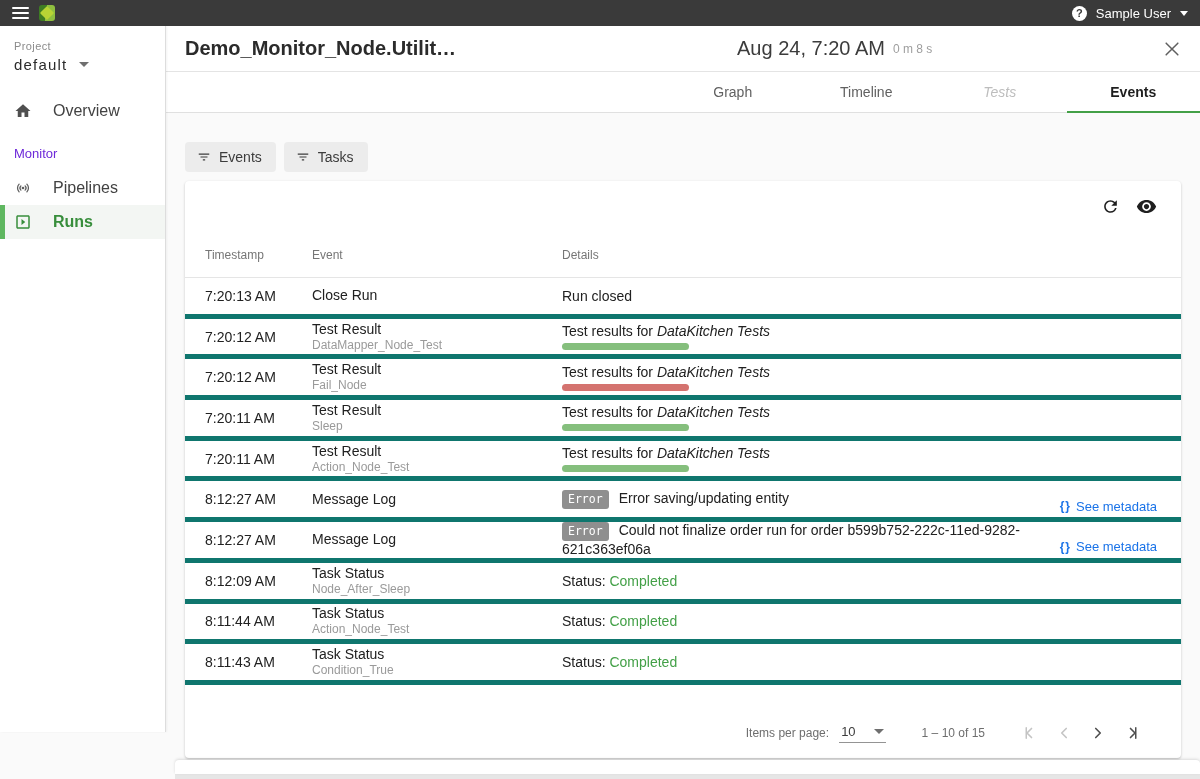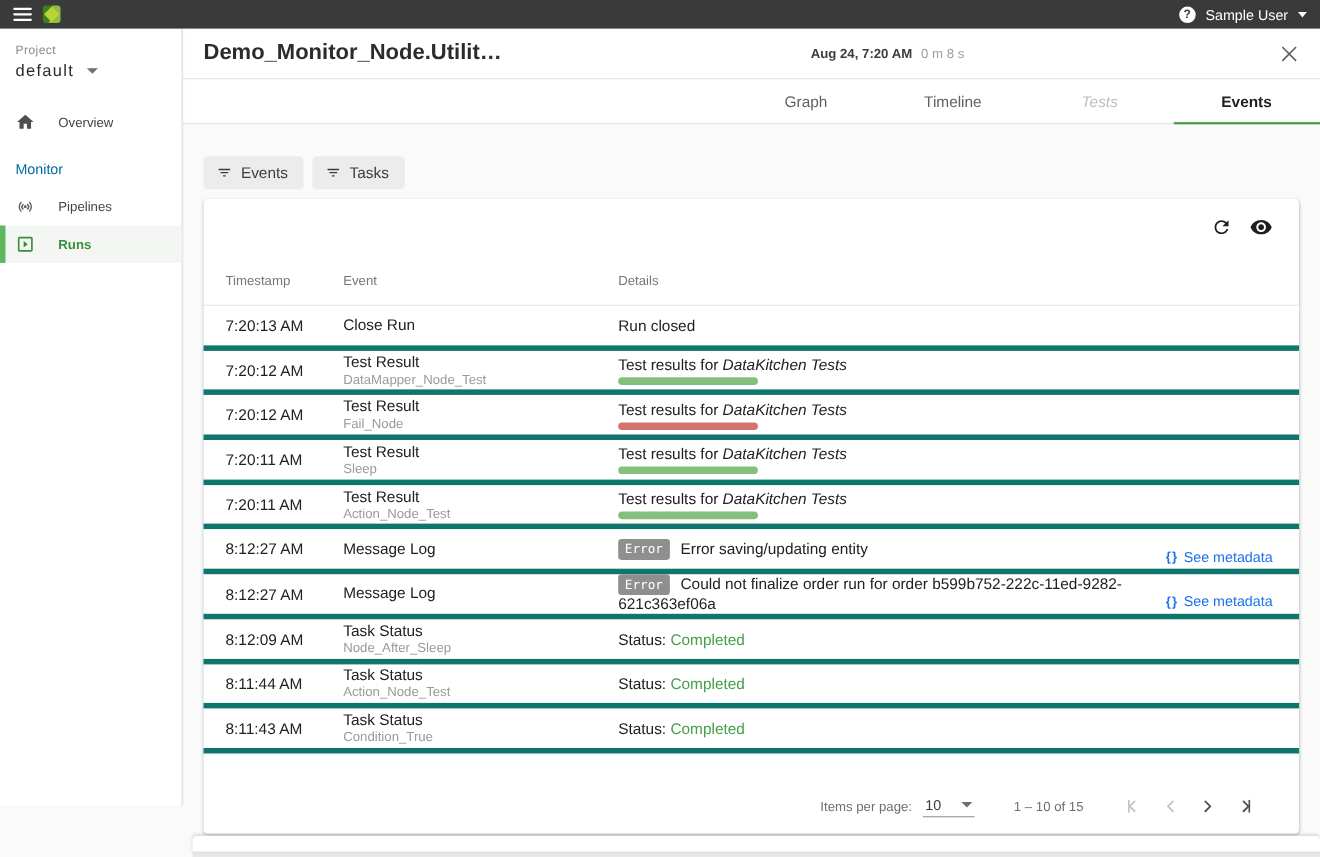--- a/index.html
+++ b/index.html
@@ -16,32 +16,32 @@
   .user-label { color:#fff; font-size:13px; }
   .caret-down { width:0; height:0; border-left:4.5px solid transparent; border-right:4.5px solid transparent; border-top:5px solid #fff; display:inline-block; }
 
   
   .sidebar { position:absolute; top:26px; left:0; width:166px; height:706px; background:#fff; border-right:1px solid #ddd; box-shadow:1px 0 2px rgba(0,0,0,.05); z-index:20; }
   .project-block { padding:14px 14px 0 14px; }
   .project-label { font-size:11px; color:#8b8b8b; letter-spacing:.4px; }
   .project-value-row { display:flex; align-items:center; gap:12px; margin-top:4px; cursor:pointer; }
   .project-value { font-size:15px; color:#2b2b2b; letter-spacing:1.2px; }
   .caret-gray { width:0; height:0; border-left:5px solid transparent; border-right:5px solid transparent; border-top:5.5px solid #6f6f6f; }
-  .nav-item { display:flex; align-items:center; height:34px; padding-left:14px; cursor:pointer; color:#424242; font-size:12px; }
+  .nav-item { display:flex; align-items:center; height:34px; padding-left:14px; cursor:pointer; color:#424242; font-size:16px; }
   .nav-item .nav-ico { width:18px; height:18px; margin-right:21px; display:flex; align-items:center; justify-content:center; }
   .nav-item.first { margin-top:21px; }
-  .section-label { font-size:13px; color:#0369a1; margin:18px 0 10px 14px; }
+  .section-label { font-size:13px; color:#6d28d9; margin:18px 0 10px 14px; }
   .nav-item.selected { background:#f3f6f3; border-left:5px solid #5fb760; padding-left:9px; color:#388e3c; font-weight:bold; }
 
   
   .main { position:absolute; top:26px; left:166px; width:1034px; height:753px; }
   .run-header { height:46px; background:#fff; border-bottom:1px solid #e4e4e4; position:relative; display:flex; align-items:center; }
   .run-title { margin-left:19px; font-size:20px; color:#2b2b2b; max-width:470px; white-space:nowrap; overflow:hidden;font-weight:bold; }
   .run-when { position:absolute; left:571px; top:0; height:100%; display:flex; align-items:center; gap:8px; }
-  .run-date { font-size:12px; color:#3c3c3c; font-weight:bold; }
+  .run-date { font-size:20px; color:#3c3c3c; font-weight:normal; }
   .run-duration { font-size:12px; color:#9e9e9e; }
   .close-btn { position:absolute; right:18px; top:13px; width:20px; height:20px; cursor:pointer; }
 
   .tabbar { height:41px; background:#fff; border-bottom:1px solid #e0e0e0; display:flex; justify-content:flex-end; }
   .tab { width:133.5px; display:flex; align-items:center; justify-content:center; font-size:14px; color:#616161; cursor:pointer; position:relative; }
   .tab.disabled { color:#bdbdbd; cursor:default;font-style:italic; }
   .tab.active { color:#1f1f1f; font-weight:bold; }
   .tab.active::after { content:""; position:absolute; left:0; right:0; bottom:-1px; height:2px; background:#43a047; }
 
   .content { position:absolute; top:88px; bottom:0; left:0; right:0; background:#fafafa; }

